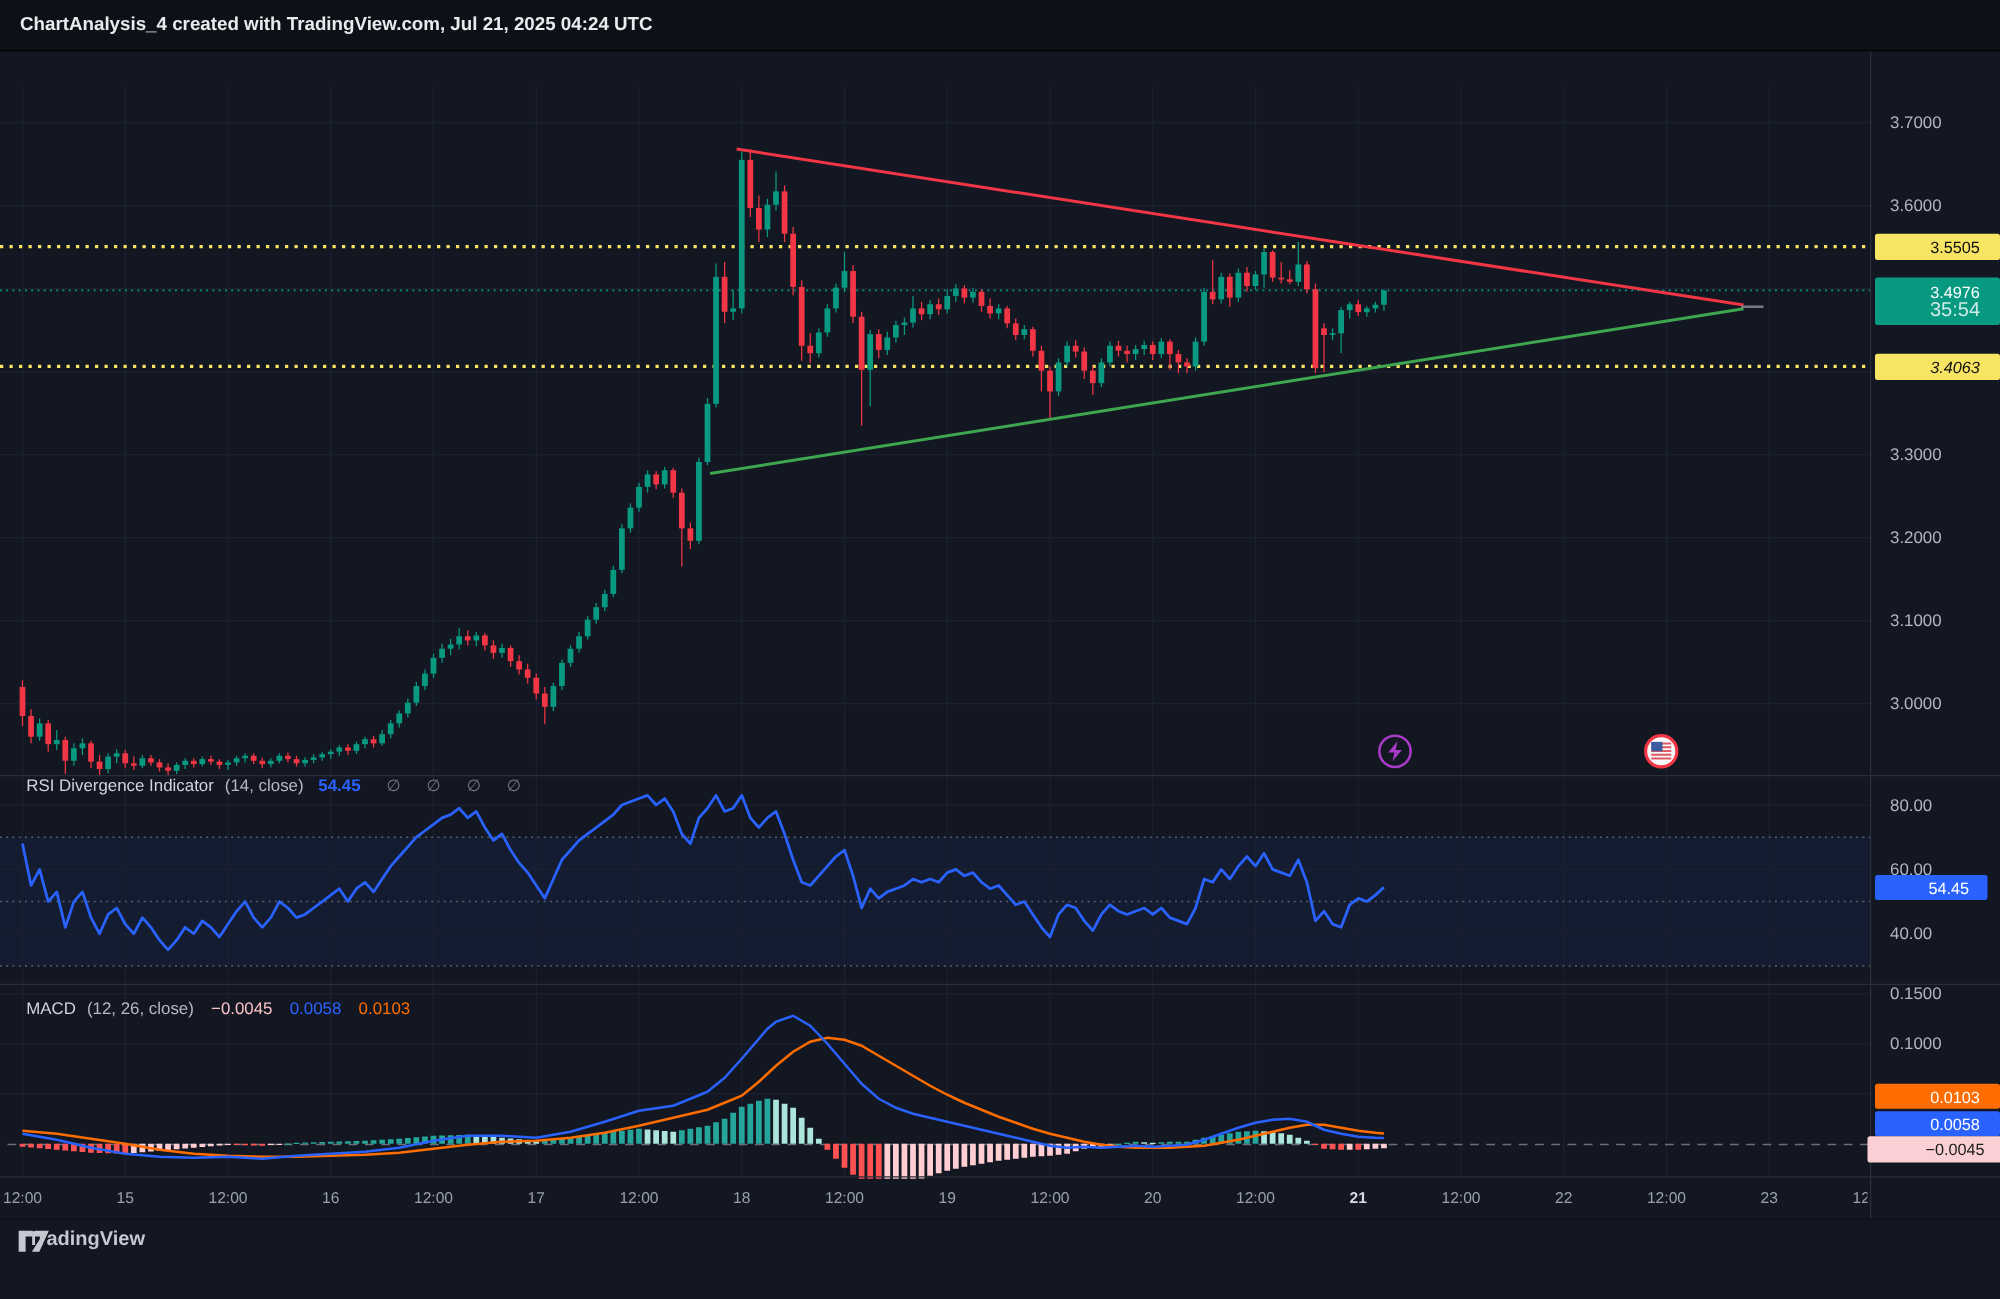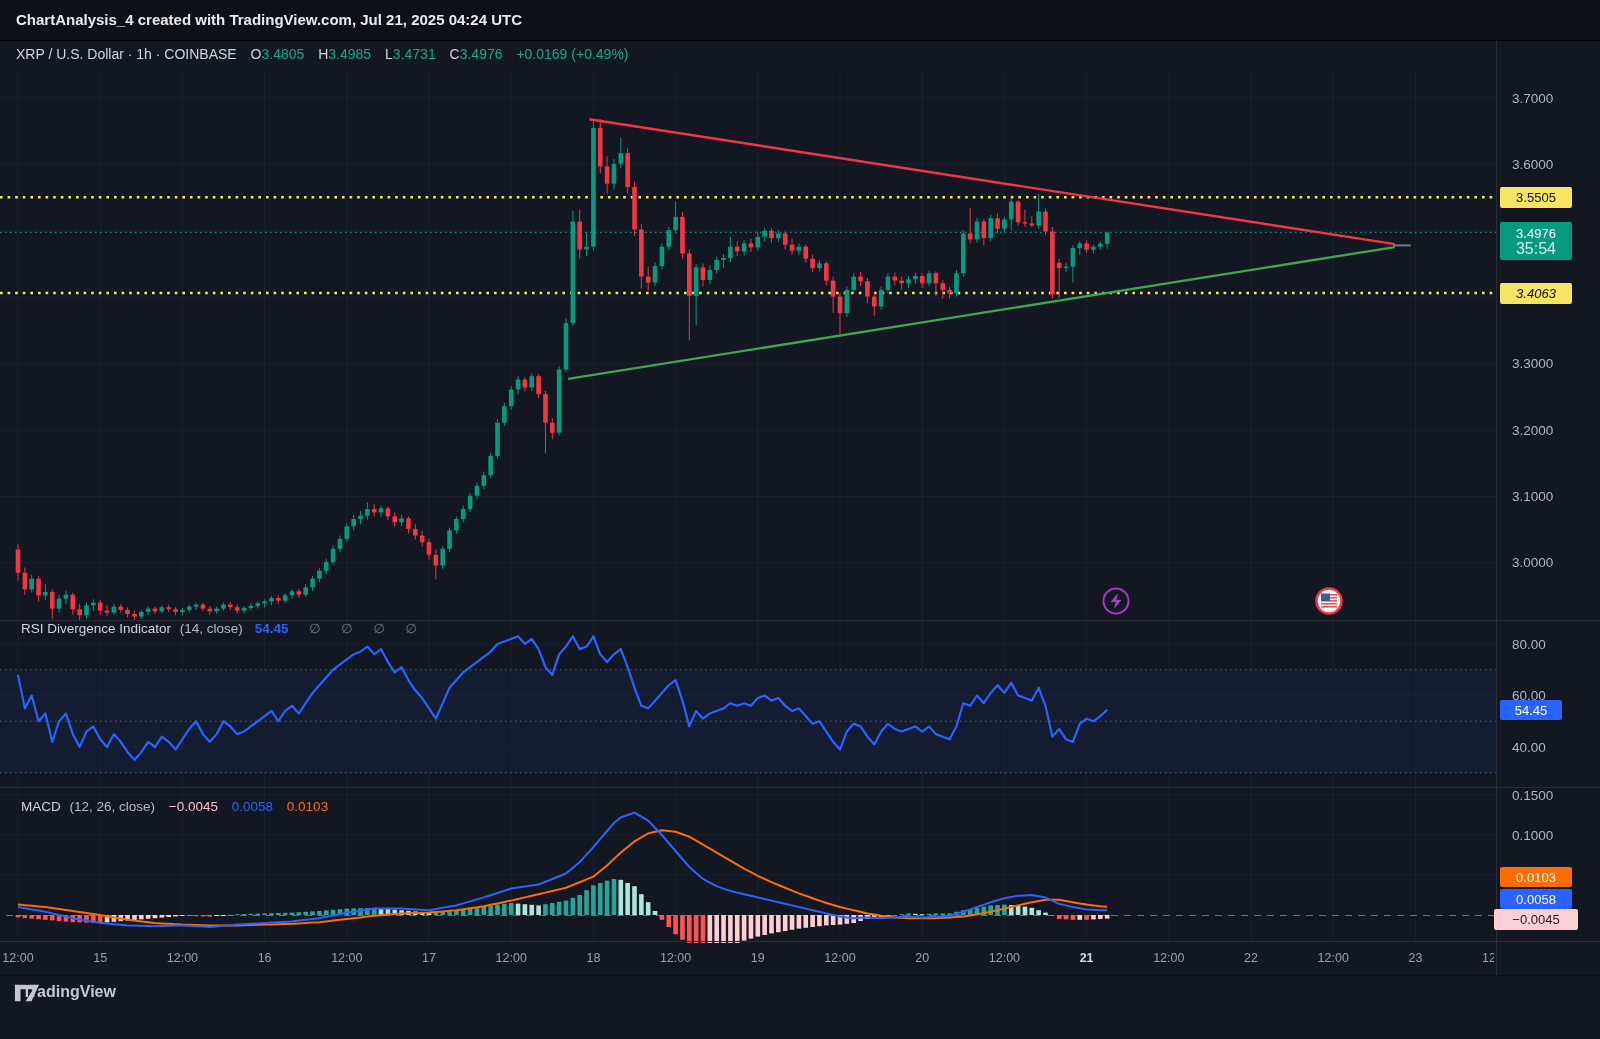--- a/index.html
+++ b/index.html
@@ -13,45 +13,37 @@
   #legend-row .chg{color:#13a88c;margin-left:10px;}
   .panel-header{position:absolute;left:21px;font-size:13.5px;color:#d1d4dc;white-space:nowrap;z-index:5;text-align:center;}
   .panel-header .pval-blue{color:#2962FF;margin-left:8px;font-weight:700;}
   .panel-header .pval-pink{color:#f9c1c6;margin-left:10px;}
   .panel-header .pval-macd{color:#2962FF;margin-left:10px;}
   .panel-header .pval-sig{color:#ff6d00;margin-left:10px;}
   .panel-header .params{color:#b5b9c4;margin-left:5px;}
   .nullmark{color:#787b86;margin-left:17px;font-size:13px;}
   svg{position:absolute;left:0;top:0;}
   .badge{position:absolute;left:1500px;width:72px;height:21px;border-radius:2px;z-index:6;
-    display:flex;align-items:center;justify-content:center;font-size:13px;}
+    display:flex;align-items:center;justify-content:center;font-size:13px;padding-left:28px;}
   .badge-yellow{background:#f7e463;color:#111;}
   .badge-last{background:#089981;color:#fff;flex-direction:column;height:38px;line-height:15px;}
   .badge-last .cd{font-size:16px;color:rgba(255,255,255,.8);}
   .badge-rsi{background:#2962FF;color:#fff;width:62px;height:20px;}
   .badge-orange{background:#ff6d00;color:#fff;height:20px;}
   .badge-blue{background:#2962FF;color:#fff;height:20px;}
   .badge-pink{background:#fbd0d4;color:#1c1c1c;left:1494px;width:84px;height:21px;}
   #footer-brand{position:absolute;left:14px;top:983px;display:flex;align-items:center;color:#b2b5be;z-index:5;}
   #footer-brand .brand-text{font-size:16px;font-weight:600;margin-left:8px;color:#c5c8d0;}
 </style>
 </head>
 <body>
 <div id="stage">
 
   <div id="top-header">ChartAnalysis_4 created with TradingView.com, Jul 21, 2025 04:24 UTC</div>
 
-  <div id="legend-row">
-    <span>XRP / U.S. Dollar · 1h · COINBASE</span>
-    <span class="lbl">O</span><span class="val">3.4805</span>
-    <span class="lbl">H</span><span class="val">3.4985</span>
-    <span class="lbl">L</span><span class="val">3.4731</span>
-    <span class="lbl">C</span><span class="val">3.4976</span>
-    <span class="chg">+0.0169 (+0.49%)</span>
-  </div>
 
   <div class="panel-header" style="top:621px;">
     <span>RSI Divergence Indicator</span>
     <span class="params">(14, close)</span>
     <span class="pval-blue">54.45</span>
     <span class="nullmark">∅</span>
     <span class="nullmark">∅</span>
     <span class="nullmark">∅</span>
     <span class="nullmark">∅</span>
   </div>

